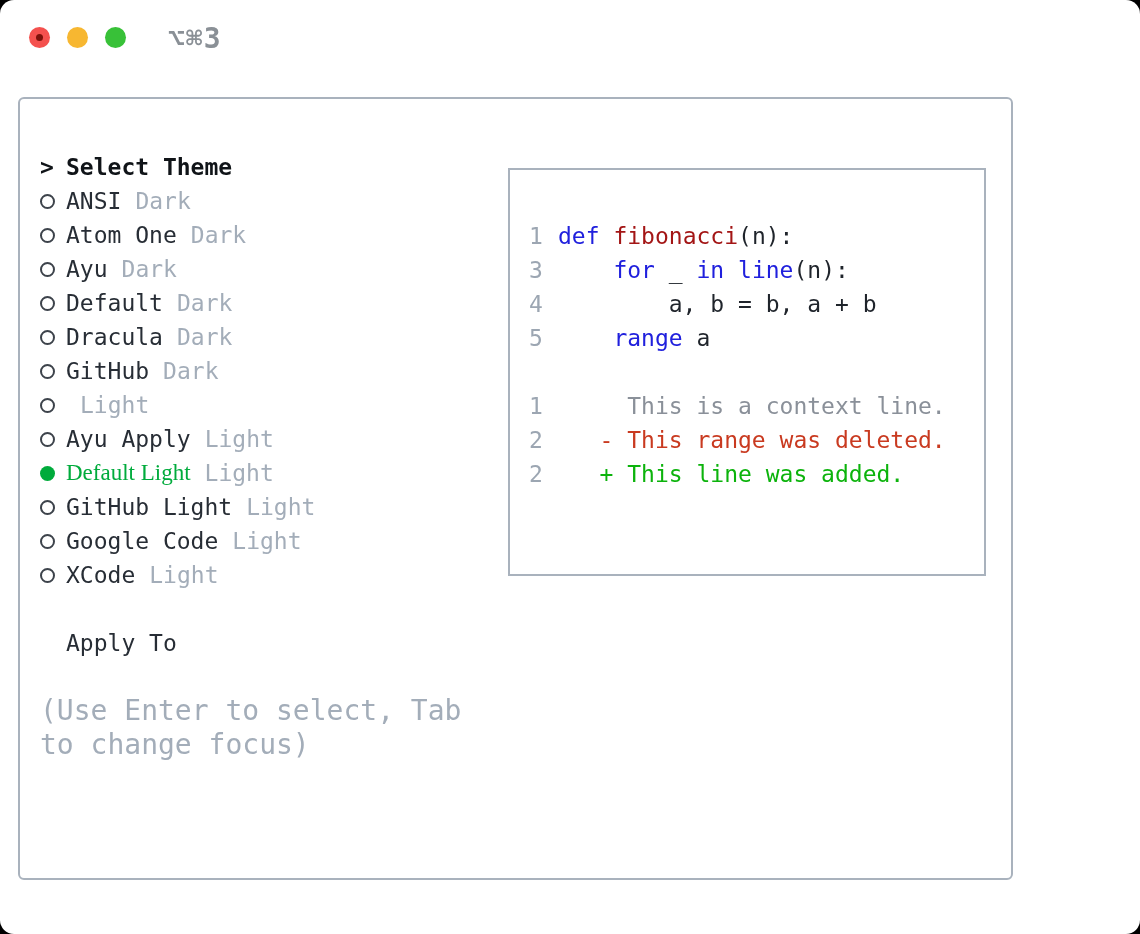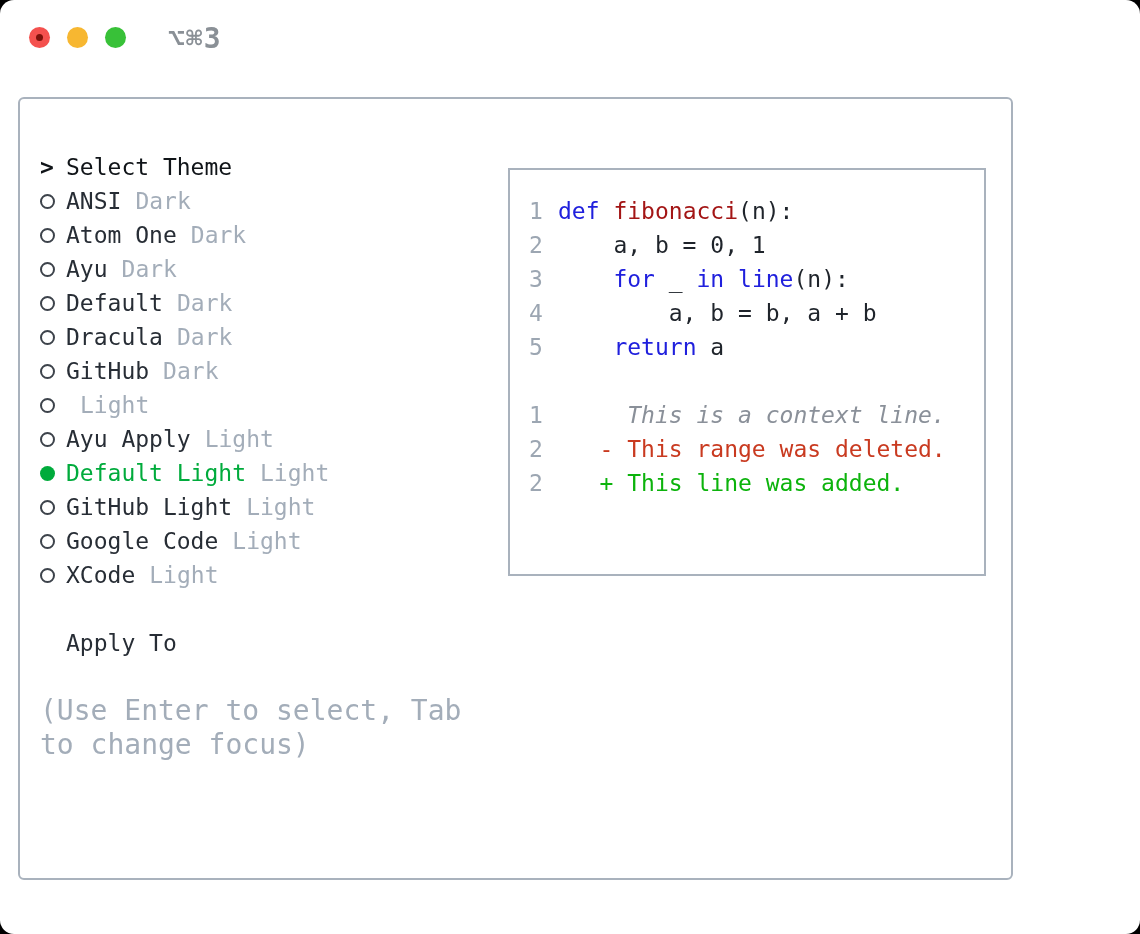--- a/index.html
+++ b/index.html
@@ -40,47 +40,47 @@
   .col-left { width: 464px; flex: none; }
   .col-right { flex: none; }
 
   .row {
     display: flex; align-items: center;
     height: 34px; font-size: 23px; line-height: 34px;
     color: var(--text); white-space: pre;
   }
   .marker { width: 26px; flex: none; display: flex; align-items: center; }
   .prompt { font-weight: bold; color: var(--heading-text); }
-  .header-label { font-weight: normal; color: var(--heading-text); }
+  .header-label { font-weight: bold; color: var(--heading-text); }
   .dot { width: 15px; height: 15px; border-radius: 50%; box-sizing: border-box; border: 2px solid var(--ring); }
   .dot.filled { border: none; background: var(--green); }
   .opt-name { color: var(--text); }
-  .opt-name.selected { color: var(--green); }
+  .opt-name.selected { color: var(--green); font-family: Liberation Serif, serif; }
   .opt-tag { color: var(--muted); margin-left: 14px; }
   .spacer { height: 34px; }
   .hint {
     margin-top: 34px; width: 436px;
     font-size: 28px; line-height: 34px;
     color: var(--muted);
   }
   
   .preview-box {
     margin-top: 18px; margin-left: 4px;
     width: 478px; height: 408px;
     border: 2px solid var(--border);
     box-sizing: border-box;
-    padding-top: 24px;
+    padding-top: 49px;
     background: var(--background);
   }
   .pline { height: 34px; line-height: 34px; font-size: 23px; white-space: pre; padding-left: 19px; }
   .ln { display: inline-block; width: 29px; color: var(--line-num); }
   .tok-kw  { color: var(--kw); }
   .tok-fn  { color: var(--fn); }
   .tok-pl  { color: var(--code-text); }
-  .tok-ctx { color: var(--ctx); font-style: italic; }
+  .tok-ctx { color: var(--ctx); }
   .tok-del { color: var(--del); }
   .tok-add { color: var(--add); }
 </style>
 </head>
 <body>
 
 <div class="window">
 
   <div class="traffic">
     <span class="light red">
@@ -122,24 +122,23 @@
       </div>
 
 
       <div class="hint">(Use Enter to select, Tab to change focus)</div>
     </div>
 
     <div class="col-right">
       <div class="preview-box">
         <div id="preview-code">
             <div class="pline"><span class="ln">1</span><span class="tok-kw">def</span><span class="tok-pl"> </span><span class="tok-fn">fibonacci</span><span class="tok-pl">(n):</span></div>
-            <div class="pline"><span class="ln">2</span><span class="tok-pl">    a, b = 0, 1</span></div>
             <div class="pline"><span class="ln">3</span><span class="tok-pl">    </span><span class="tok-kw">for</span><span class="tok-pl"> _ </span><span class="tok-kw">in</span><span class="tok-pl"> </span><span class="tok-kw">line</span><span class="tok-pl">(n):</span></div>
             <div class="pline"><span class="ln">4</span><span class="tok-pl">        a, b = b, a + b</span></div>
-            <div class="pline"><span class="ln">5</span><span class="tok-pl">    </span><span class="tok-kw">return</span><span class="tok-pl"> a</span></div>
+            <div class="pline"><span class="ln">5</span><span class="tok-pl">    </span><span class="tok-kw">range</span><span class="tok-pl"> a</span></div>
             <div class="pline"><span class="ln"></span></div>
             <div class="pline"><span class="ln">1</span><span class="tok-ctx">     This is a context line.</span></div>
             <div class="pline"><span class="ln">2</span><span class="tok-del">   - This range was deleted.</span></div>
             <div class="pline"><span class="ln">2</span><span class="tok-add">   + This line was added.</span></div>
           </div>
       </div>
     </div>
 
   </div>
 </div>

